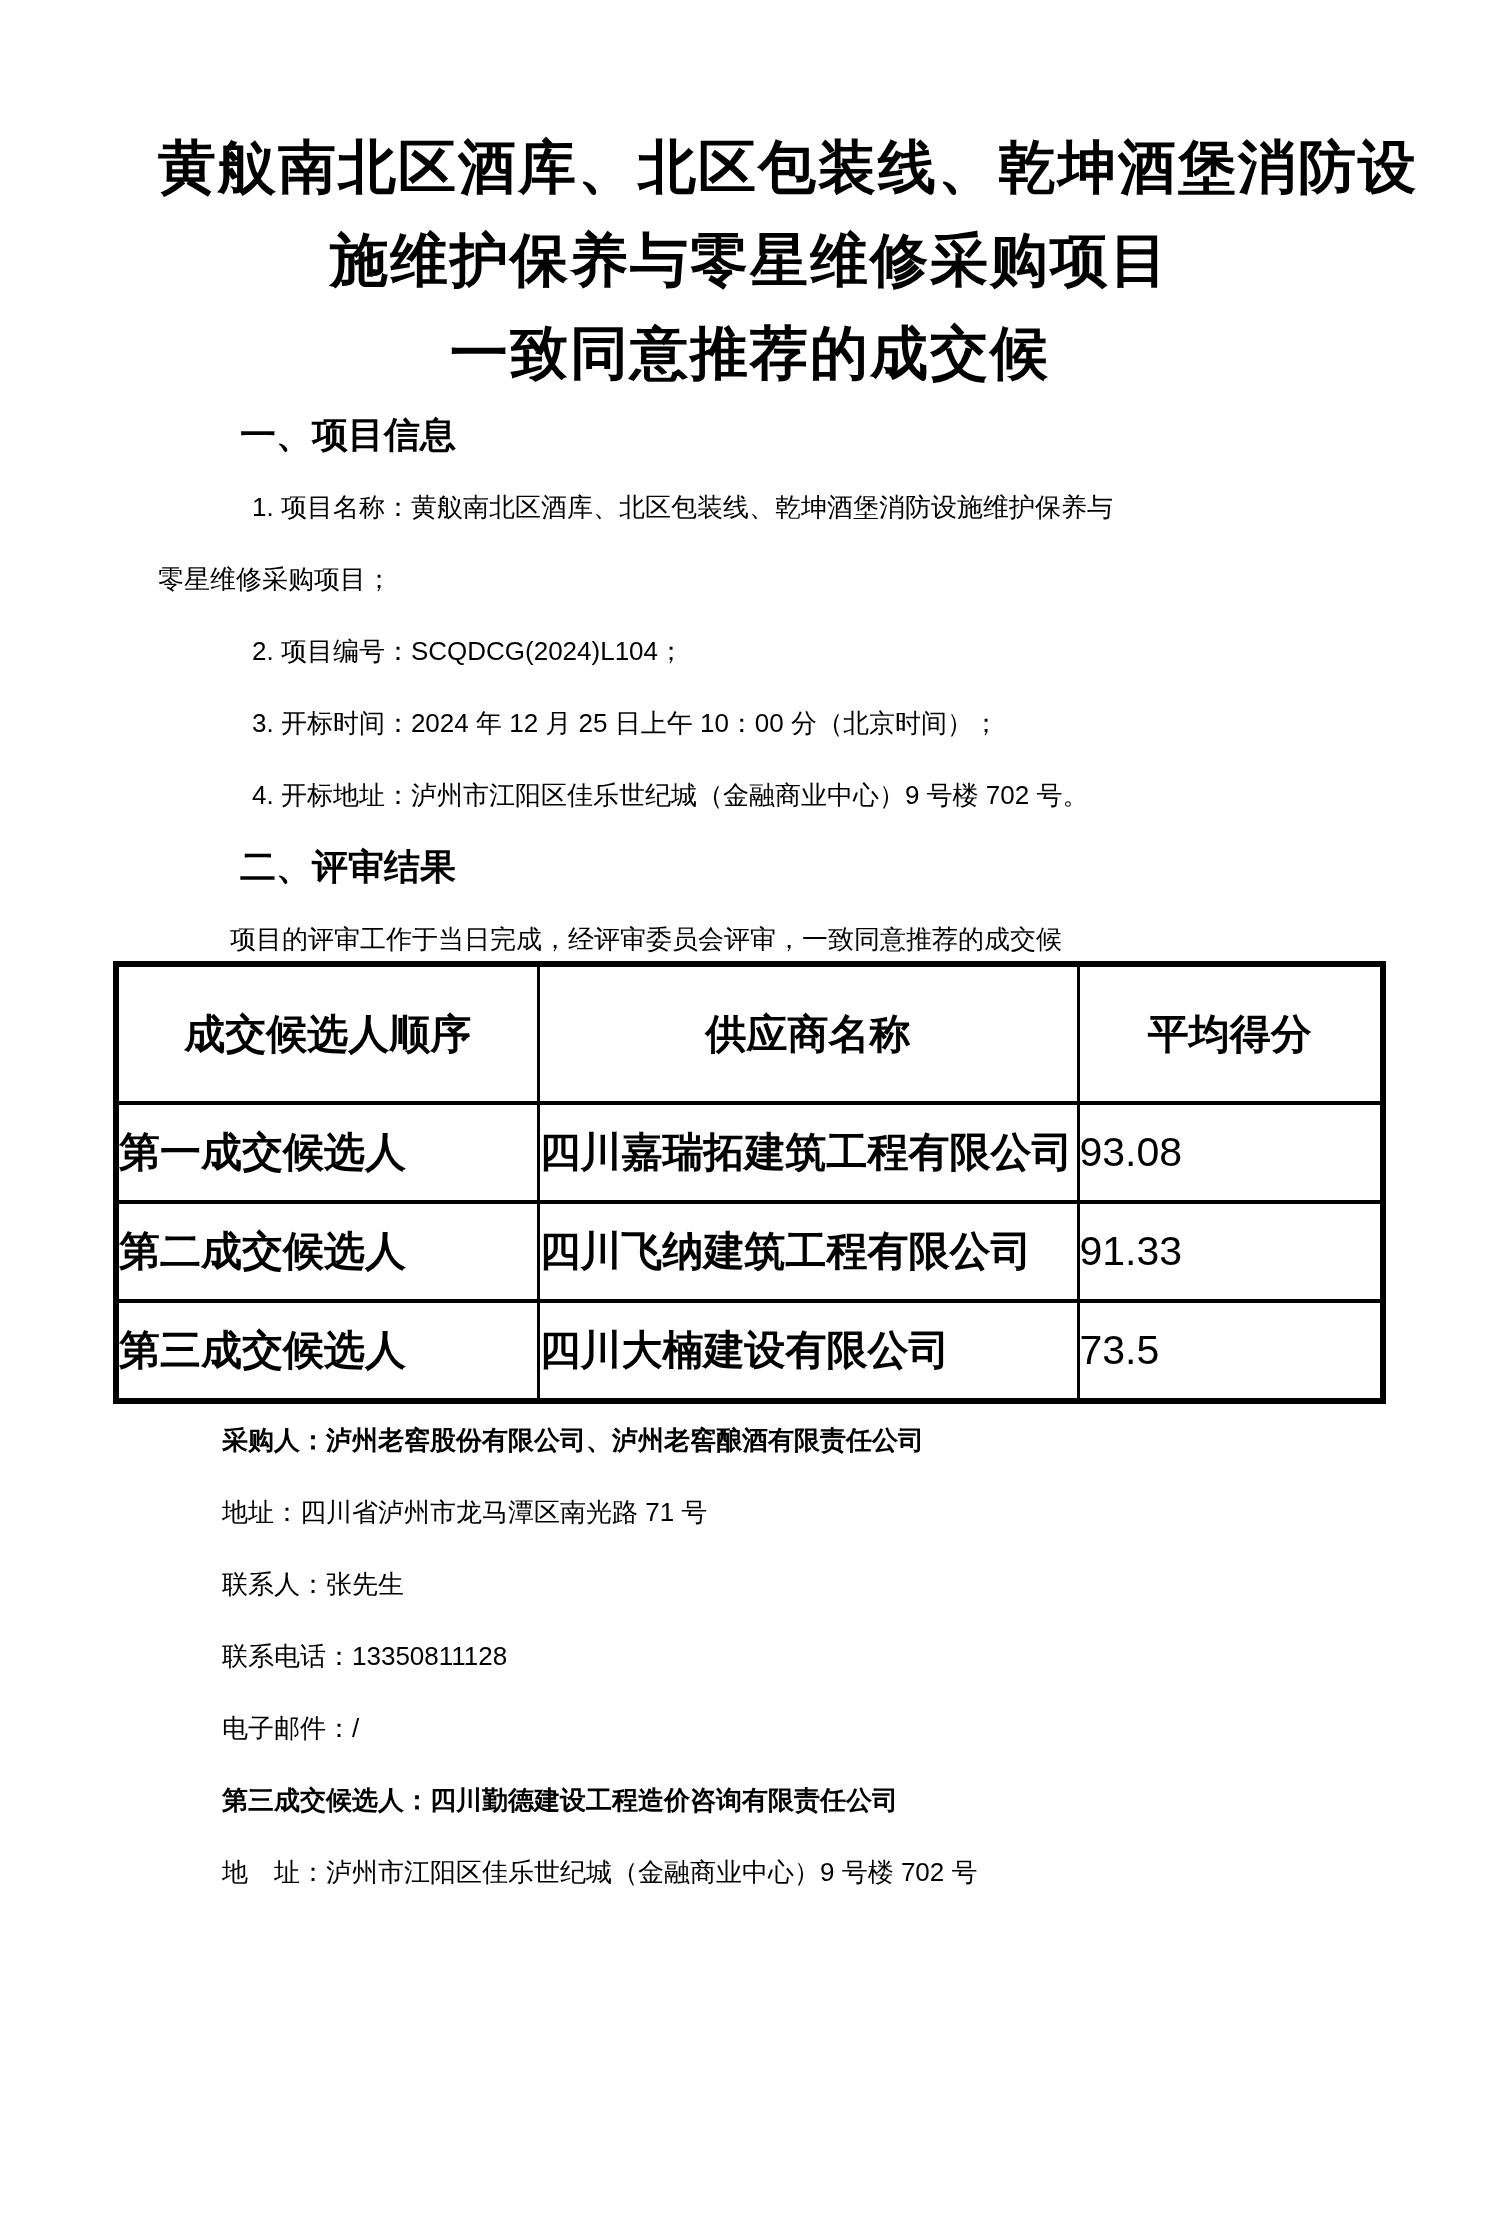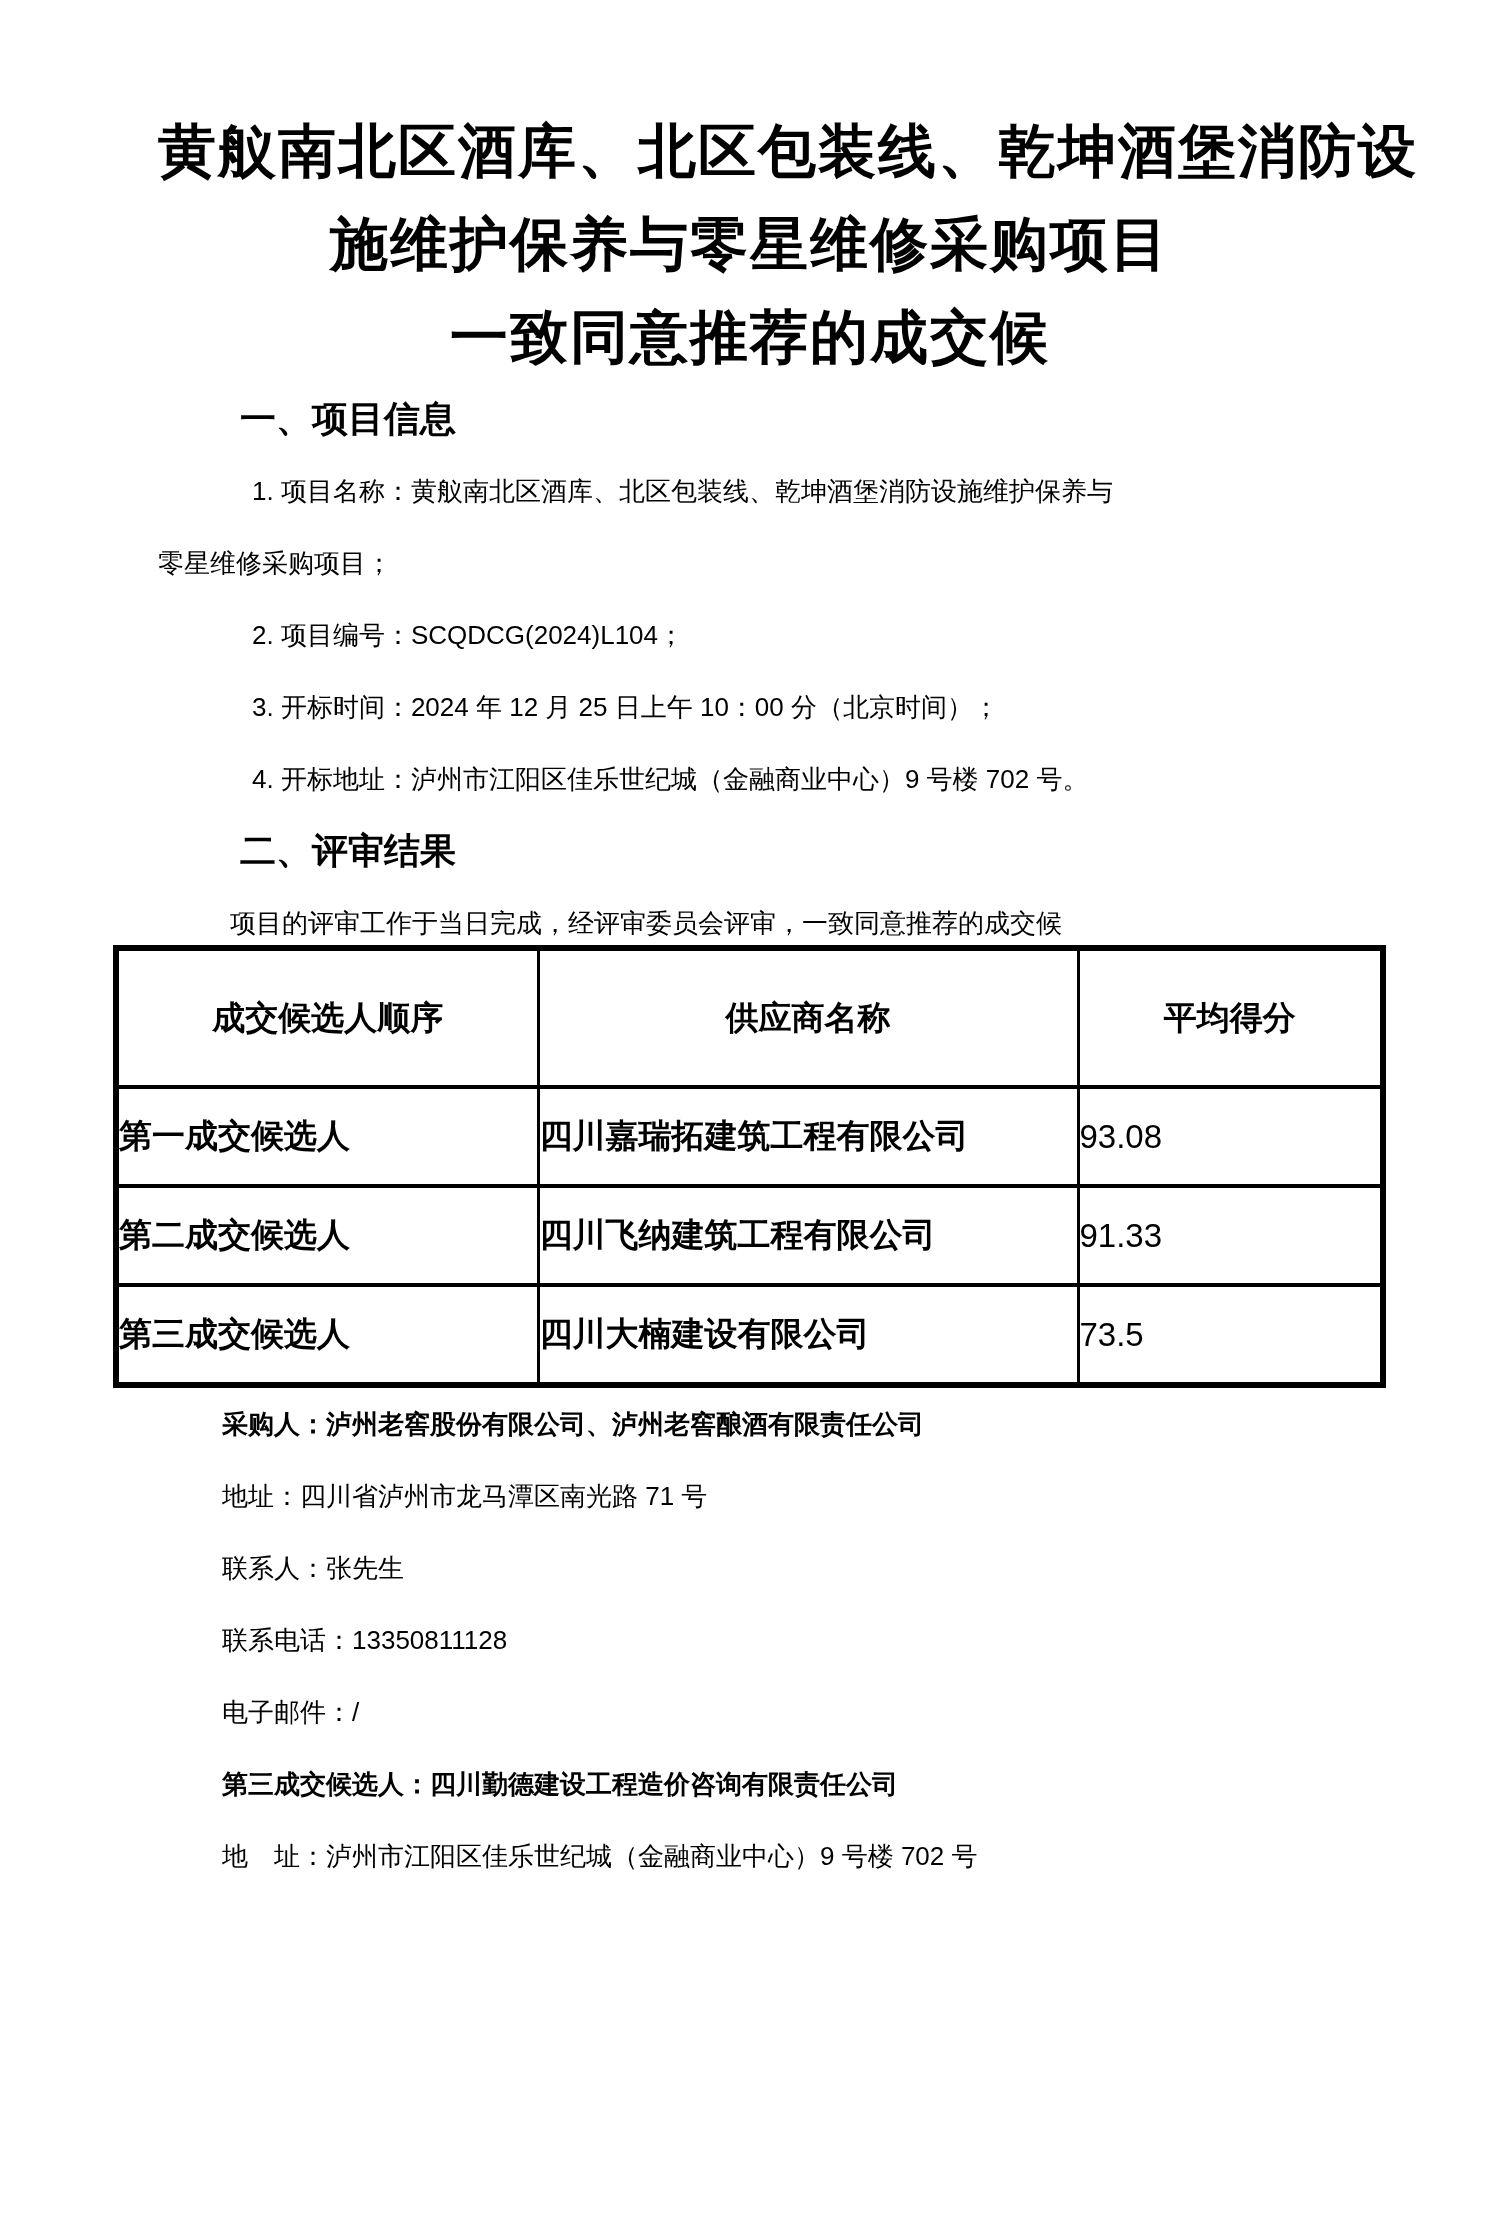--- a/index.html
+++ b/index.html
@@ -11,21 +11,21 @@
     width: 1500px;
     height: 2229px;
     color: #000000;
     font-family: "Liberation Sans", "DejaVu Sans", sans-serif;
     overflow: hidden;
   }
   .page {
     box-sizing: border-box;
     width: 1500px;
     height: 2061px;
-    padding: 0 158px;
+    padding: 16px 158px;
     overflow: hidden;
     background: #ffffff;
   }
   .doc-title {
     margin-top: 104px;
     text-align: center;
     font-size: 58px;
     line-height: 93px;
     font-weight: 900;
     letter-spacing: 2px;
@@ -49,21 +49,21 @@
     border-collapse: collapse;
     table-layout: fixed;
     width: 1267px;
     margin-left: -45px;
     margin-top: -14px;
     border: 6px solid #000000;
   }
   table.result th, table.result td {
     border: 3px solid #000000;
     vertical-align: middle;
-    font-size: 33px;
+    font-size: 41px;
     padding: 0;
     overflow: hidden;
   }
   table.result th {
     height: 134px;
     font-weight: bold;
     border-bottom: 4px solid #000000;
   }
   table.result td { height: 95px; border-top: 4px solid #000000; }
   col.c1 { width: 422px; }

